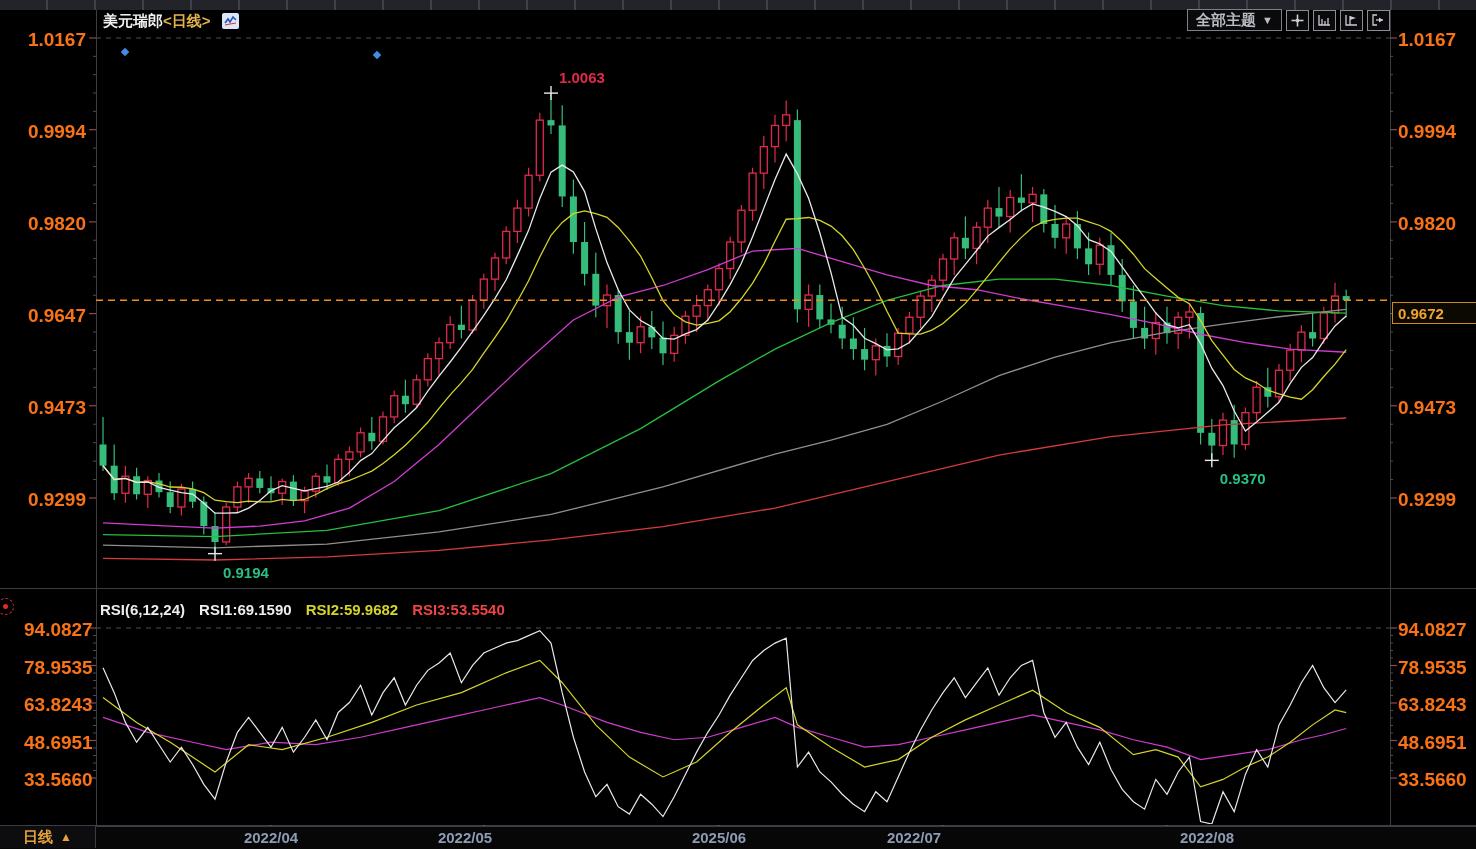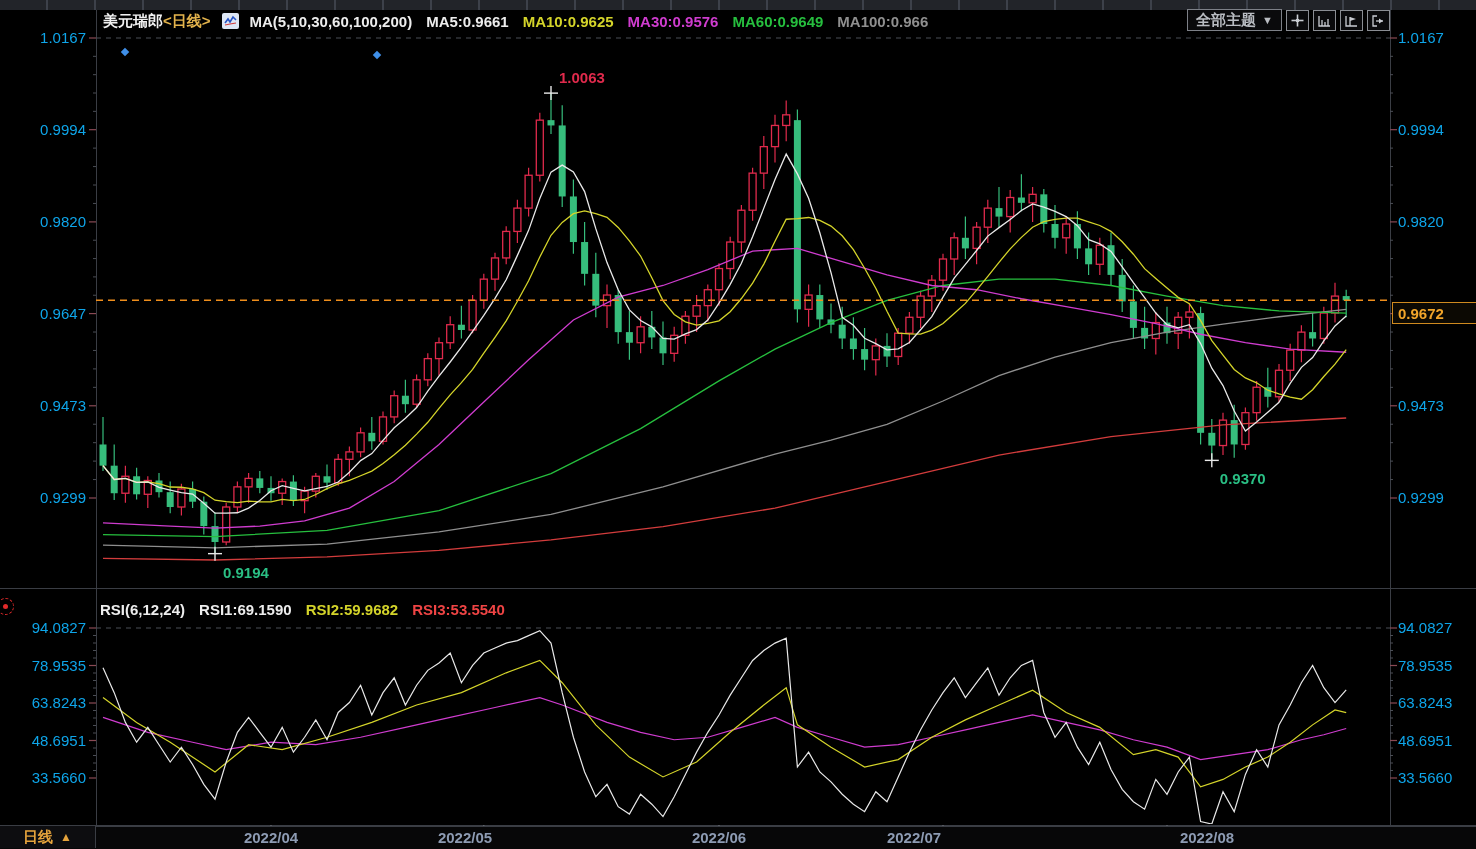--- a/index.html
+++ b/index.html
@@ -8,26 +8,26 @@
   .abs{position:absolute;}
   #topstrip{left:0;top:0;width:1476px;height:10px;background:#222429;
     background-image:repeating-linear-gradient(90deg,#222429 0 46px,#3d414a 46px 48px);}
   #chart-svg{left:0;top:0;}
   #hdr{left:103px;top:11px;height:20px;display:flex;align-items:center;gap:11px;
        font-size:15px;font-weight:700;white-space:nowrap;z-index:5;}
   .sym{color:#f0f0f0;}
   .ptag{color:#e3b34c;}
   .chicon{width:17px;height:16px;border-radius:2px;background:#dde6f4;display:inline-flex;
           align-items:center;justify-content:center;}
-  #toolbar{top:9px;right:86px;display:flex;align-items:flex-end;gap:4px;z-index:6;}
+  #toolbar{top:9px;right:86px;display:flex;align-items:center;gap:4px;z-index:6;}
   #theme-btn{border:1px solid #7d8087;color:#b9bcc2;font-size:15px;font-weight:700;
      height:20px;padding:0 8px;display:flex;align-items:center;gap:6px;background:#0a0a0c;cursor:pointer;}
   .icobtn{border:1px solid #8a8d93;width:21px;height:19px;display:flex;align-items:center;
      justify-content:center;background:#0a0a0c;cursor:pointer;}
-  .plabel{width:62px;text-align:right;color:#0ea5e9;font-size:15px;font-weight:400;z-index:4;}
+  .plabel{width:62px;text-align:right;color:#f97316;font-size:19px;font-weight:700;z-index:4;}
   .plabel.rt{text-align:left;}
   #pricebox{left:1392px;width:79px;height:20px;border:1.5px solid #cf8a1f;background:#0c0903;
      color:#f2a52a;font-size:15px;font-weight:700;display:flex;align-items:center;
      padding-left:5px;z-index:7;}
   #rsihdr{left:100px;top:601px;display:flex;align-items:center;gap:14px;font-size:15px;
      font-weight:700;white-space:nowrap;z-index:5;}
   #alerticon{left:-3px;top:598px;width:15px;height:15px;border:1.5px dashed #e02a2a;
      border-radius:50%;display:flex;align-items:center;justify-content:center;}
   #alerticon i{width:5px;height:5px;border-radius:50%;background:#e02a2a;display:block;}
   #footerbar{left:0;top:826px;width:1476px;height:23px;background:#070708;
@@ -418,28 +418,20 @@
 <div id="hdr" class="abs">
   <span>
     <span class="sym">美元瑞郎</span><span class="ptag">&lt;日线&gt;</span>
   </span>
   <span class="chicon">
     <svg width="13" height="12" viewBox="0 0 13 12">
       <polyline points="1,8 4,4 6,7 9,2 12,5" fill="none" stroke="#2653c4" stroke-width="1.6"></polyline>
       <polyline points="1,10 6,9 12,8" fill="none" stroke="#d23c3c" stroke-width="1.2"></polyline>
     </svg>
   </span>
-  <span id="ma-legend" style="display:flex;gap:14px;">
-      <span style="color: rgb(237, 237, 237);">MA(5,10,30,60,100,200)</span>
-      <span style="color: rgb(237, 237, 237);">MA5:0.9661</span>
-      <span style="color: rgb(212, 212, 42);">MA10:0.9625</span>
-      <span style="color: rgb(207, 60, 207);">MA30:0.9576</span>
-      <span style="color: rgb(38, 191, 62);">MA60:0.9649</span>
-      <span style="color: rgb(143, 143, 143);">MA100:0.966</span>
-    </span>
 </div>
 
 <div id="toolbar" class="abs">
   <div id="theme-btn">
     <span>全部主题</span>
     <span style="font-size:11px;">▼</span>
   </div>
   <div class="icobtn">
     <svg width="13" height="13" viewBox="0 0 13 13" stroke="#c9ccd2" stroke-width="1.6">
       <line x1="6.5" y1="0.5" x2="6.5" y2="12.5"></line>
@@ -510,15 +502,15 @@
 <div class="abs plabel" style="left: 24px; top: 656.5px;">78.9535</div>
 <div class="abs plabel rt" style="left: 1398px; top: 656.5px;">78.9535</div>
 <div class="abs plabel" style="left: 24px; top: 694px;">63.8243</div>
 <div class="abs plabel rt" style="left: 1398px; top: 694px;">63.8243</div>
 <div class="abs plabel" style="left: 24px; top: 731.5px;">48.6951</div>
 <div class="abs plabel rt" style="left: 1398px; top: 731.5px;">48.6951</div>
 <div class="abs plabel" style="left: 24px; top: 769px;">33.5660</div>
 <div class="abs plabel rt" style="left: 1398px; top: 769px;">33.5660</div>
 <div class="abs dlabel" style="left: 239px; top: 829px;">2022/04</div>
 <div class="abs dlabel" style="left: 433px; top: 829px;">2022/05</div>
-<div class="abs dlabel" style="left: 687px; top: 829px;">2022/06</div>
+<div class="abs dlabel" style="left: 687px; top: 829px;">2025/06</div>
 <div class="abs dlabel" style="left: 882px; top: 829px;">2022/07</div>
 <div class="abs dlabel" style="left: 1175px; top: 829px;">2022/08</div>
 
 </body></html>

